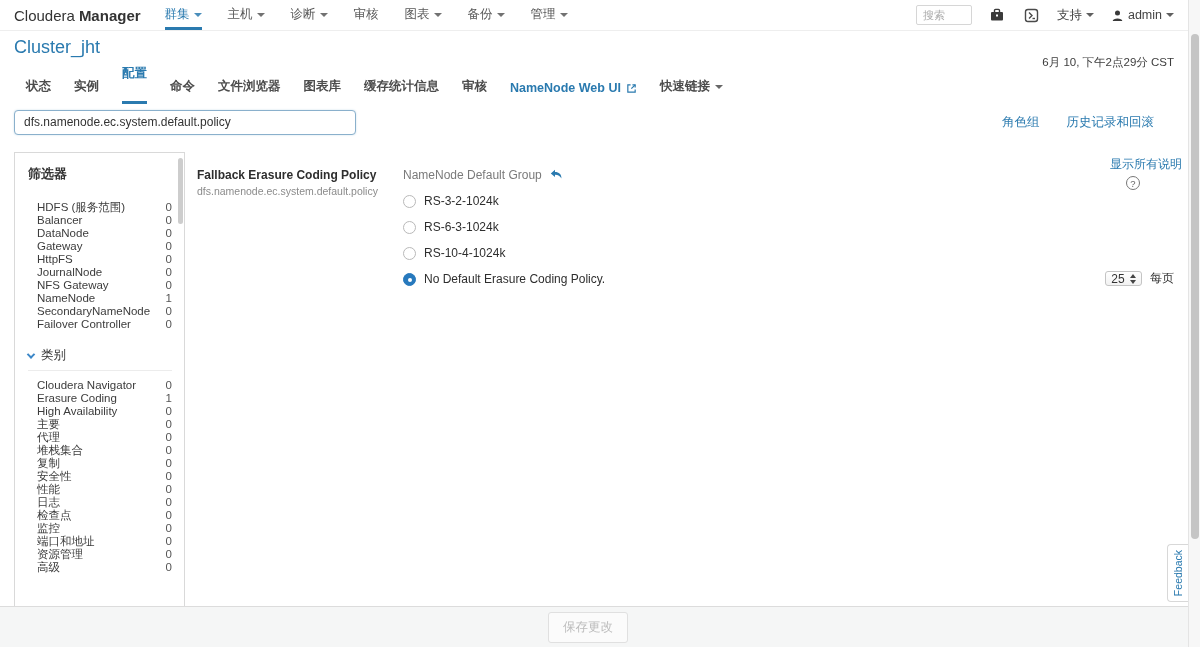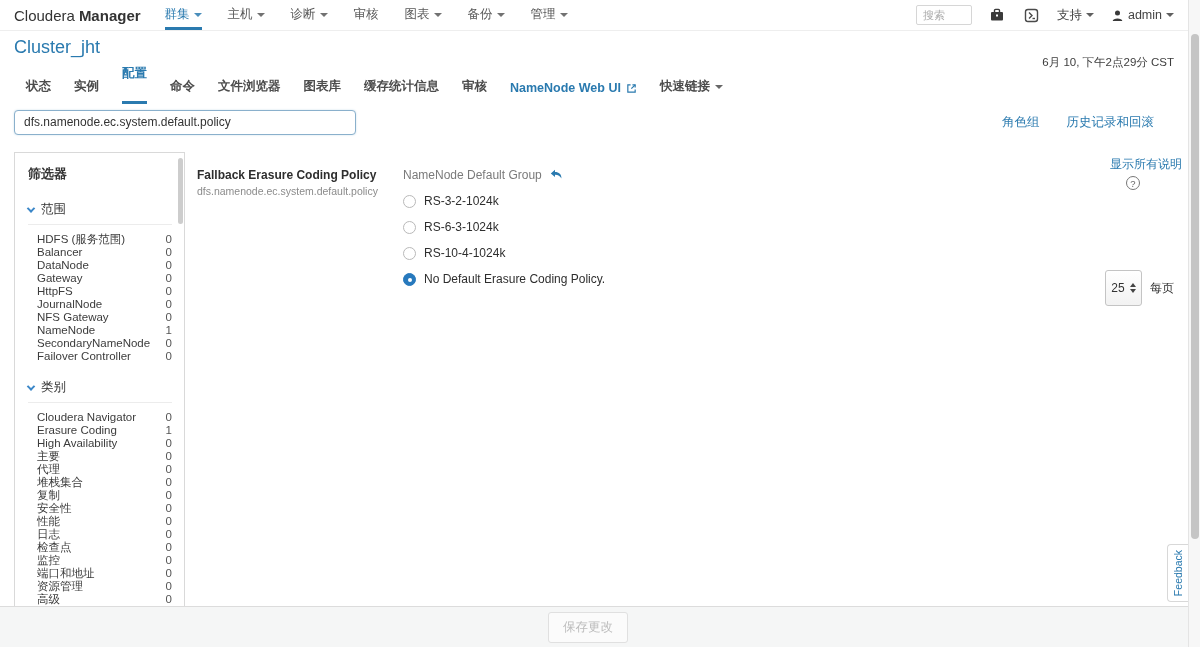--- a/index.html
+++ b/index.html
@@ -60,21 +60,21 @@
   .group-line { display:flex; align-items:center; gap:7px; font-size:12px; color:#7a7a7a; }
   .undo { width:14px; height:14px; cursor:pointer; }
   .radio-row { display:flex; align-items:center; gap:8px; margin-top:12px; font-size:12px; color:#2e2e2e; cursor:pointer; }
   .radio { width:13px; height:13px; border:1px solid #b9b9b9; border-radius:50%; background:#fff; position:relative; flex:0 0 13px; }
   .radio.checked { border-color:#2779bd; background:#2779bd; }
   .radio.checked::after { content:""; position:absolute; left:4px; top:4px; width:4px; height:4px; border-radius:50%; background:#fff; }
 
   .show-all { position:absolute; right:18px; top:16px; font-size:12px; color:#2a7aaf; cursor:pointer; }
   .help-icon { position:absolute; right:60px; top:36px; width:14px; height:14px; border:1px solid #777; border-radius:50%; color:#666; font-size:9.5px; display:flex; align-items:center; justify-content:center; cursor:pointer; }
   .per-page { position:absolute; right:26px; top:130px; display:flex; align-items:center; gap:8px; font-size:12px; color:#333; }
-  .size-box { width:37px; height:36px; border:1px solid #c4c4c4; border-radius:3px; background:linear-gradient(#ffffff,#f2f2f2); display:flex; align-items:center; justify-content:center; gap:5px; cursor:pointer; }
+  .size-box { width:37px; height:15px; border:1px solid #c4c4c4; border-radius:3px; background:linear-gradient(#ffffff,#f2f2f2); display:flex; align-items:center; justify-content:center; gap:5px; cursor:pointer; }
   .steppers { display:flex; flex-direction:column; gap:2px; }
   .tri-up { width:0; height:0; border-left:3.5px solid transparent; border-right:3.5px solid transparent; border-bottom:4px solid #444; }
   .tri-dn { width:0; height:0; border-left:3.5px solid transparent; border-right:3.5px solid transparent; border-top:4px solid #444; }
 
   
   .footer-bar { position:absolute; left:0; right:0; bottom:0; height:41px; background:#f5f6f6; border-top:1px solid #dcdcdc; display:flex; align-items:center; justify-content:center; padding-right:24px; }
   .save-btn { font-size:12.5px; color:#bcbcbc; background:#fbfbfb; border:1px solid #e0e0e0; border-radius:3px; padding:6px 14px; cursor:default; }
 
   
   .feedback-tab { position:absolute; right:12px; top:544px; width:21px; height:58px; background:#fff; border:1px solid #d8d8d8; border-right:none; border-radius:4px 0 0 4px; display:flex; align-items:center; justify-content:center; cursor:pointer; }
@@ -211,24 +211,20 @@
       <span class="lnk">历史记录和回滚</span>
     </div>
   </div>
 
   <div class="content">
 
     <aside class="filters-panel">
       <div class="filters-title">筛选器</div>
 
       <div class="fsection">
-        <div class="fsection-head">
-          <span class="chev"></span>
-          <span>范围</span>
-        </div>
         <div class="frow">
             <span>HDFS (服务范围)</span>
             <span class="cnt">0</span>
           </div>
         <div class="frow">
             <span>Balancer</span>
             <span class="cnt">0</span>
           </div>
         <div class="frow">
             <span>DataNode</span>

